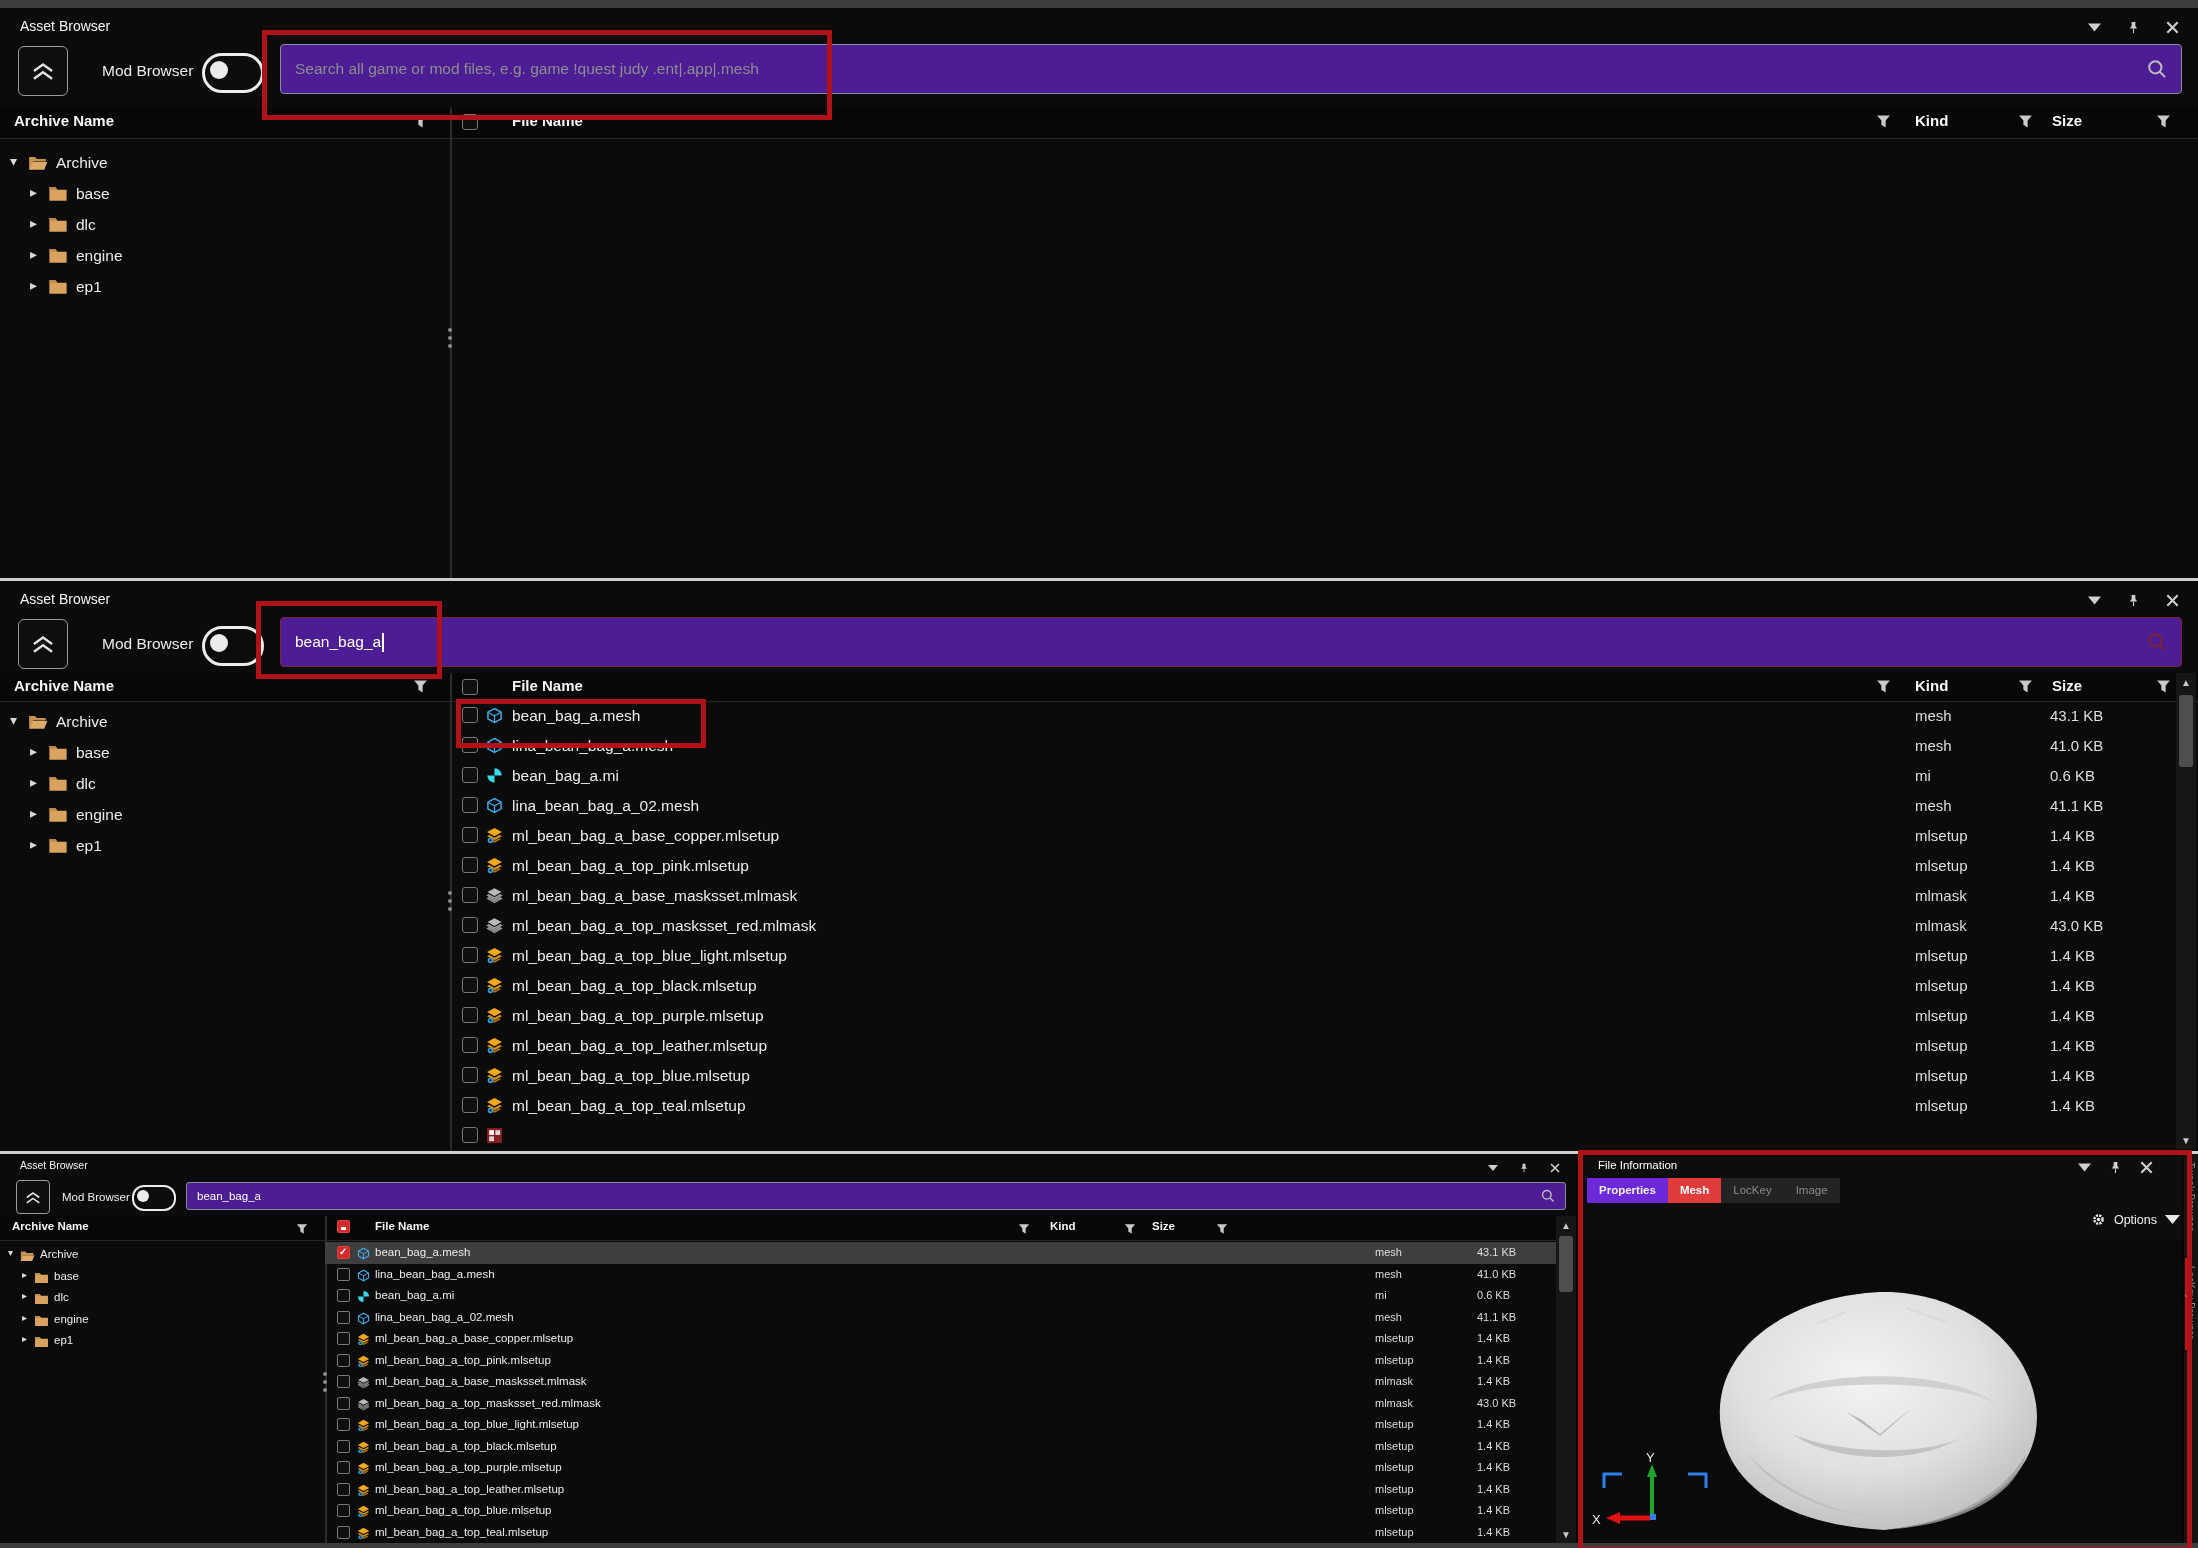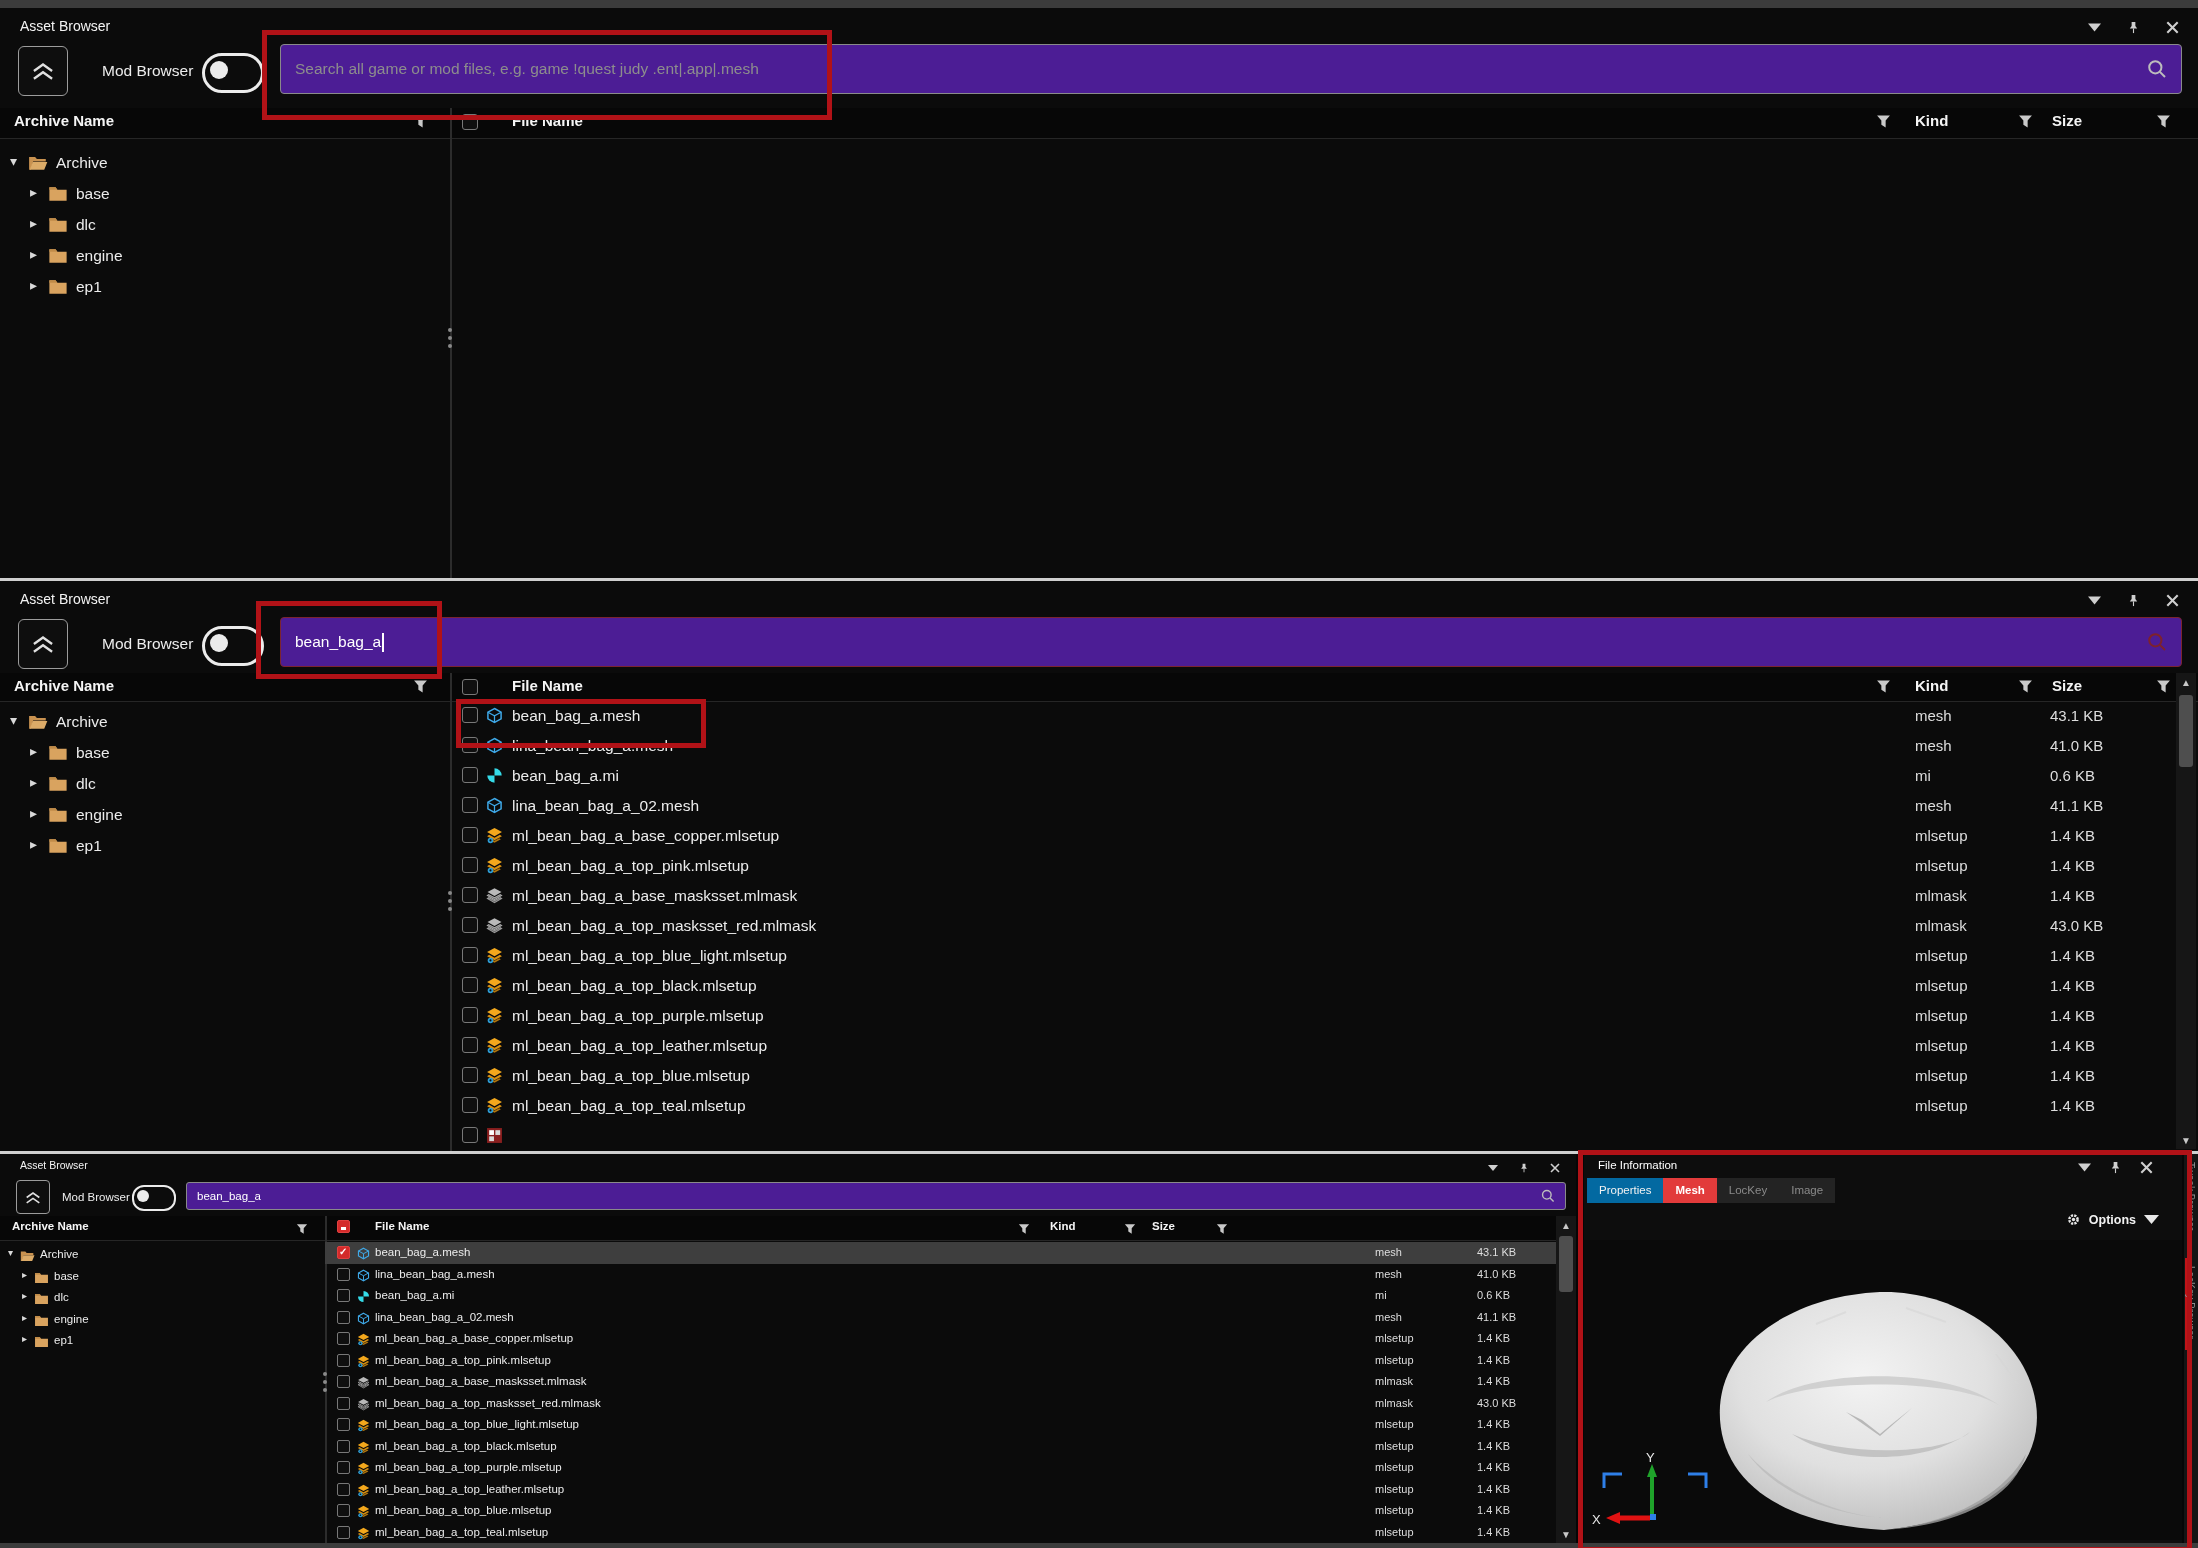--- a/index.html
+++ b/index.html
@@ -122,24 +122,24 @@
   .small .fkind{left:1050px;line-height:21.5px;font-size:11px}
   .small .fsize{left:1152px;line-height:21.5px;font-size:11px}
   #p-bot .vscroll{left:1556px;top:62px;bottom:0}
   #p-bot .sb-thumb{top:20px;height:56px}
 
   
   .fi-title{position:absolute;left:14px;top:5px;font-size:11.5px;font-weight:normal;color:#fff}
   .fi-winctl{position:absolute;right:28px;top:6px;display:flex;gap:16px;align-items:center}
   .fi-tabs{position:absolute;left:3px;top:24px;height:25px;display:flex;background:#232323}
   .fi-tab{padding:0 12px;line-height:25px;font-size:11.5px;color:#8a8a8a;white-space:nowrap}
-  .fi-tab.first{color:#f2f2f2;font-weight:normal;background:#0369a1}
+  .fi-tab.first{color:#f2f2f2;font-weight:bold;background:#6d28d9}
   .fi-tab.active{background:#e23b3b;color:#fff;font-weight:bold}
-  .fi-options{position:absolute;right:23px;top:58px;display:flex;align-items:flex-end;gap:8px;
-              color:#f2f2f2;font-size:12.5px;font-weight:bold}
+  .fi-options{position:absolute;right:2px;top:58px;display:flex;align-items:flex-end;gap:8px;
+              color:#f2f2f2;font-size:12.5px;font-weight:normal}
   .fi-options svg{width:15px;height:15px}
   .viewport{position:absolute;left:0;top:86px;right:0;bottom:3px;background:#0a0a0a;overflow:hidden}
   .beanbag{position:absolute;left:112px;top:44px;width:368px;height:256px}
   .gizmo{position:absolute;left:8px;top:212px;width:130px;height:86px}
   .vlab{position:absolute;left:1px;writing-mode:vertical-rl;font-size:10px;color:#8f8f8f;white-space:nowrap}
   .vred{position:absolute;left:1px;top:104px;width:3px;height:92px;background:#c01418}
 
   
   .anno{position:absolute;border:5px solid #b11217;z-index:40;pointer-events:none}
   #anno-1{left:262px;top:30px;width:560px;height:80px}

